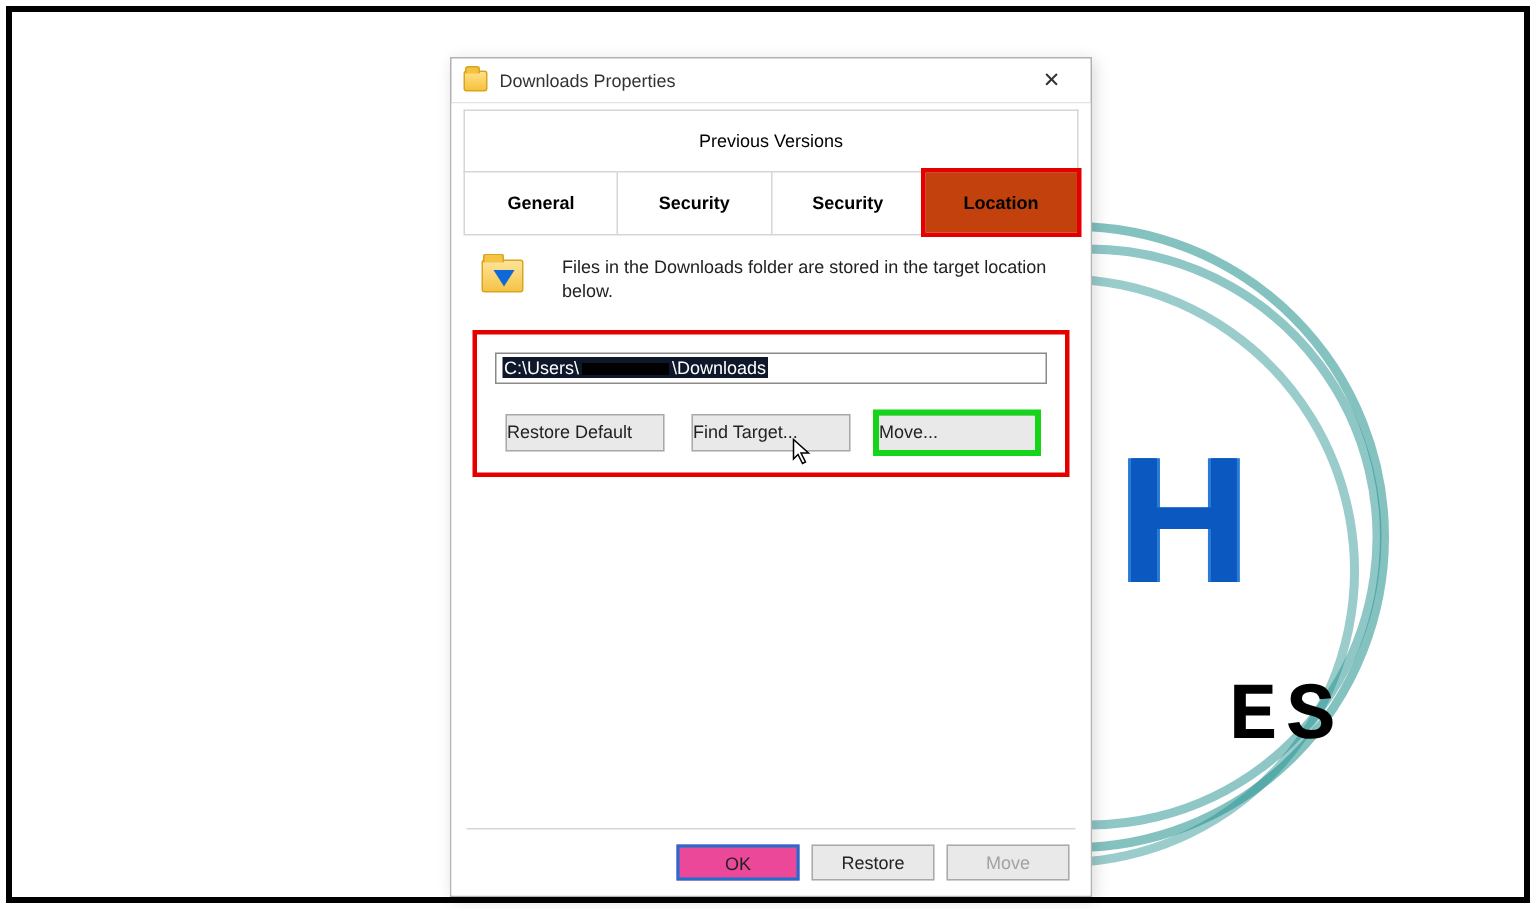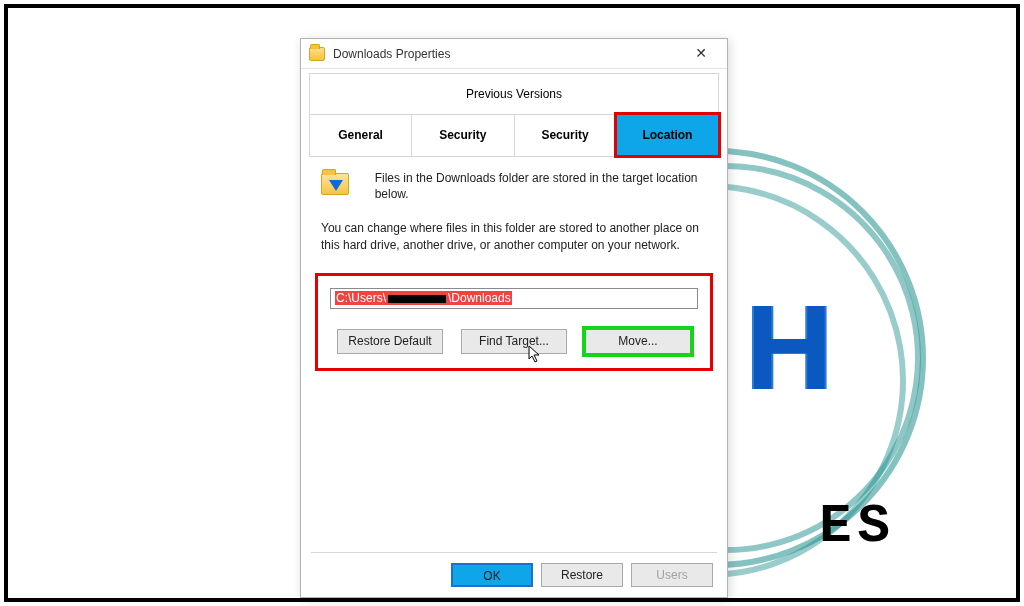--- a/index.html
+++ b/index.html
@@ -49,21 +49,20 @@
   }
   .watermark .esText {
     position: absolute;
     top: 300px;
     right: 30px;
     font-family: "Courier New", monospace;
     font-weight: 900;
     font-size: 54px;
     letter-spacing: 6px;
     color: #000;
-    margin-top: 48px;
   }
   
   .dialog {
     position: absolute;
     left: 292px;
     top: 30px;
     width: 428px;
     height: 560px;
     background: #fff;
     border: 1px solid #b2b2b2;
@@ -125,21 +124,21 @@
     font-size:12px;
     background:#fff;
     border:1px solid #d6d6d6;
     border-bottom:none;
     border-right:none;
     cursor:default;
     white-space:nowrap;
   }
   .tab:last-child { border-right:1px solid #d6d6d6; }
   .tab.active {
-    background:#0ea5e9;
+    background:#c2410c;
     position:relative;
     z-index:2;
     border-bottom:1px solid #fff;
   }
   .red-outline { outline:3px solid #e50000; outline-offset:-1px; }
   .content {
     padding: 12px 20px 0 20px;
   }
   .desc-row { display:flex; align-items:flex-start; margin-bottom:18px;gap:16px; }
   .desc-row .dl-icon {
@@ -178,33 +177,32 @@
   .path-input {
     width:100%;
     border:1px solid #8a8a8a;
     height:21px;
     padding:2px 4px;
     font-size:12px;
     background:#fff;
     margin-bottom:20px;
   }
   .path-input .sel {
-    background:#ef4444;
+    background:#0f172a;
     color:#fff;
     padding:0 1px;
   }
   .path-input .blk { display:inline-block; width:58px; height:8px; background:#000; vertical-align:middle; margin:0 2px; }
   .btn-row { display:flex; gap:18px; justify-content:center; }
   .wbtn {
     width:106px; height:25px;
     background:#e9e9e9;
     border:1px solid #a9a9a9;
     font-size:12px;
     color:#222;
-    text-align:center;
     line-height:23px;
     cursor:default;
   }
   .green-outline { outline:4px solid #15d41a; outline-offset:-1px; }
   .cursor-ptr {
     position:absolute;
     width:16px; height:20px;
     pointer-events:none;
   }
   .bottom-btns {
@@ -217,21 +215,21 @@
   .bbtn {
     width:82px; height:24px;
     line-height:22px;
     text-align:center;
     font-size:12px;
     background:#e9e9e9;
     border:1px solid #a9a9a9;
     color:#222;
     cursor:default;
   }
-  .bbtn.primary { border:2px solid #1f6fd0; background:#0ea5e9; }
+  .bbtn.primary { border:2px solid #1f6fd0; background:#ec4899; }
   .bbtn.disabled { color:#a2a2a2; }
   .hr-line {
     position:absolute;
     bottom:44px; left:10px; right:10px;
     border-top:1px solid #d6d6d6;
   }
 </style>
 </head>
 <body>
 
@@ -267,39 +265,38 @@
 
       <div class="content">
         <div class="desc-row">
           <div class="dl-icon">
             <div class="fold"></div>
             <div class="arr"></div>
           </div>
           <div class="desc-text">Files in the Downloads folder are stored in the target location below.</div>
         </div>
 
-        <div class="explain">You can change where files in this folder are stored to another place on this hard drive, another drive, or another computer on your network.</div>
 
         <div class="red-box">
           <div class="path-input">
             <span class="sel"><span>C:\Users\</span><span class="blk"></span><span>\Downloads</span></span>
           </div>
           <div class="btn-row" style="position:relative;">
             <div class="wbtn">Restore Default</div>
             <div class="wbtn">Find Target...</div>
             <div class="wbtn green-outline">Move...</div>
             <svg class="cursor-ptr" style="left:198px; top:16px;" viewBox="0 0 16 20">
               <path d="M1 1 L1 14 L4 11 L7 17 L9 16 L6 10 L11 10 Z" fill="#fff" stroke="#000" stroke-width="1"></path>
             </svg>
           </div>
         </div>
       </div>
 
       <div class="hr-line"></div>
       <div class="bottom-btns">
         <div class="bbtn primary">OK</div>
         <div class="bbtn">Restore</div>
-        <div class="bbtn disabled">Users</div>
+        <div class="bbtn disabled">Move</div>
       </div>
     </div>
   </div>
 
 </div>
 
 </body></html>

